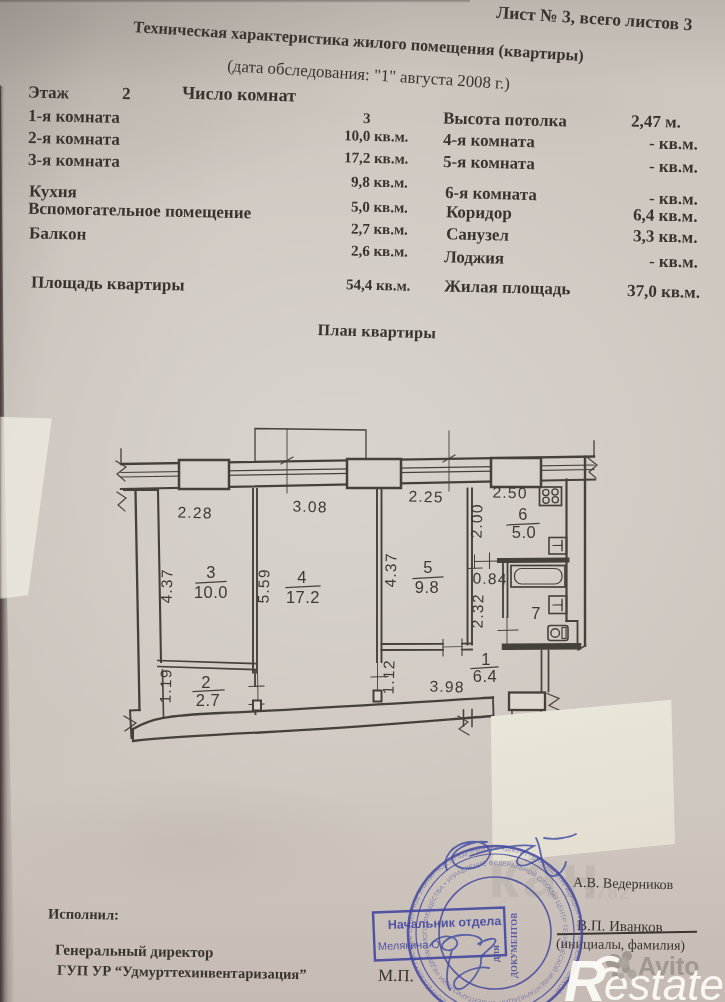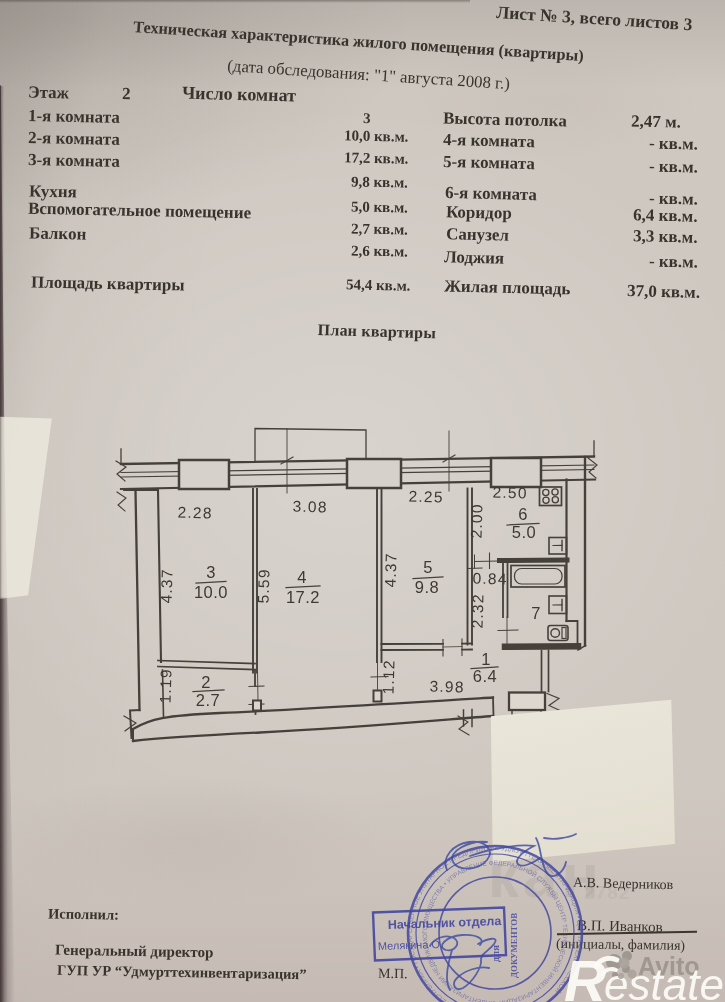--- a/index.html
+++ b/index.html
@@ -331,21 +331,21 @@
 
   <div class="t" style="left:488px;top:840px;font-family:'Liberation Sans',sans-serif;font-weight:bold;font-size:62px;color:rgba(95,90,85,0.10);letter-spacing:4px;">кан</div>
   <div class="t" style="left:584px;top:882px;font-family:'Liberation Sans',sans-serif;font-weight:bold;font-size:19px;color:rgba(95,90,85,0.07);letter-spacing:1px;">2782</div>
 
   <div class="t b" style="left:48px;top:906px;font-size:14.5px;transform:rotate(1deg);">Исполнил:</div>
 
   <div class="t b" style="left:55px;top:943px;font-size:15px;transform:rotate(1deg);">Генеральный директор</div>
 
   <div class="t b" style="left:57px;top:964px;font-size:14.5px;transform:rotate(1deg);">ГУП УР “Удмурттехинвентаризация”</div>
 
-  <div class="t" style="left:378px;top:966px;font-size:14px;transform:rotate(1deg);">М.П.</div>
+  <div class="t" style="left:378px;top:966px;font-size:17px;transform:rotate(1deg);">М.П.</div>
 
   <div class="t" style="left:573px;top:876px;font-size:14px;transform:rotate(1.4deg);">А.В. Ведерников</div>
 
   <div class="t" style="left:577px;top:918px;font-size:15px;transform:rotate(1.4deg);">В.П. Иванков</div>
 
   <div style="position:absolute;left:557px;top:932px;width:140px;height:1.6px;background:#3b362f;transform:rotate(-1deg);"></div>
 
   <div class="t" style="left:556px;top:937px;font-size:14px;transform:rotate(0.9deg);">(инициалы, фамилия)</div>
 </div>
 

